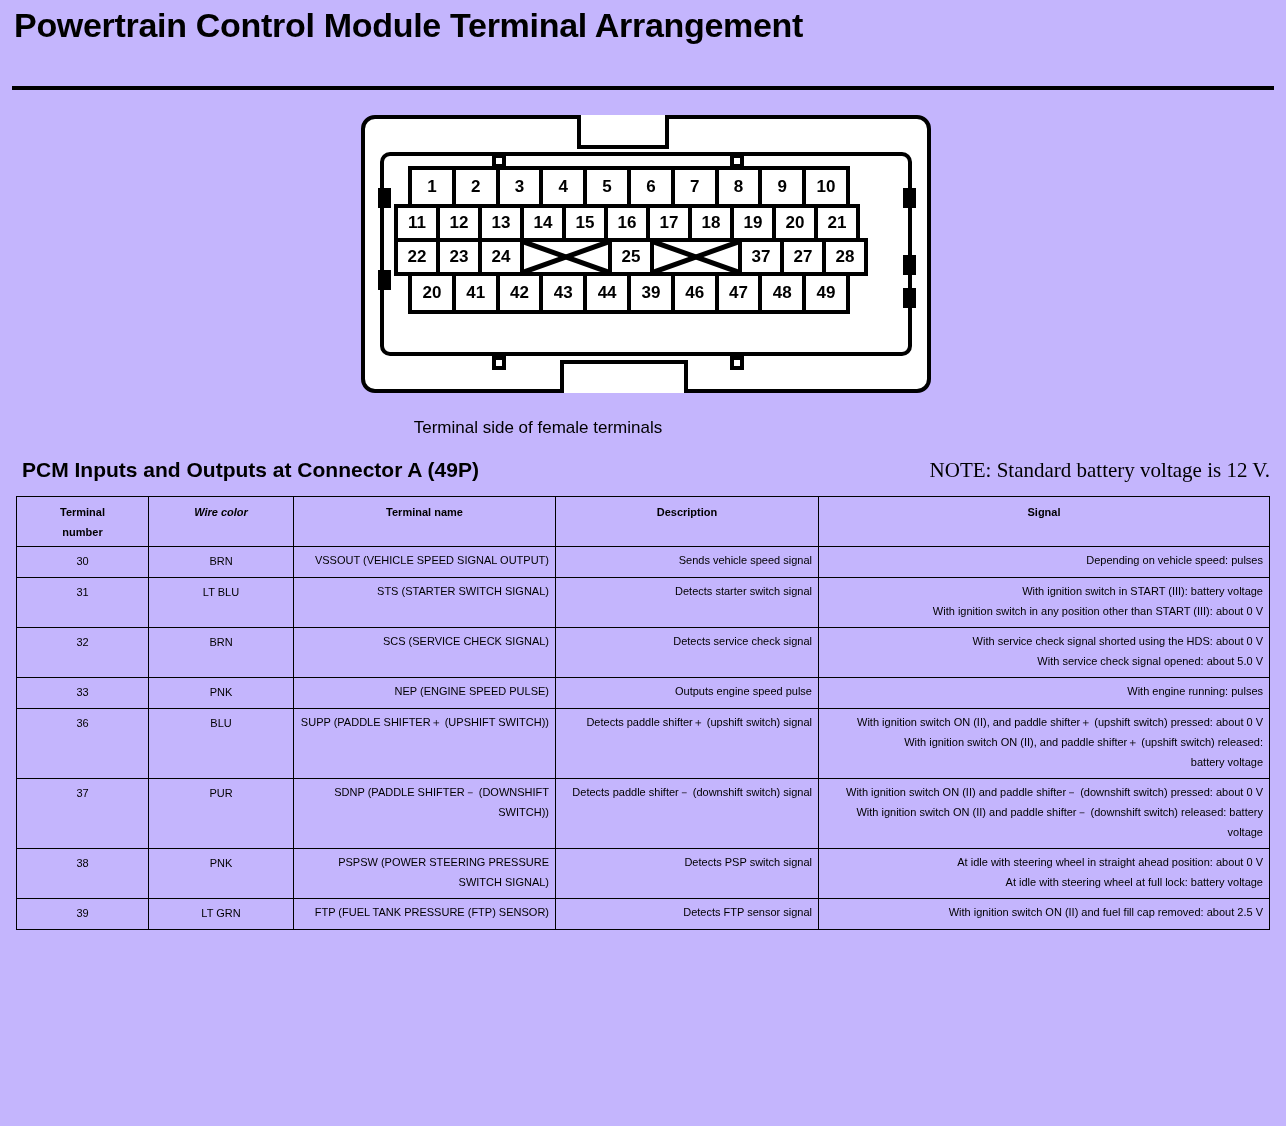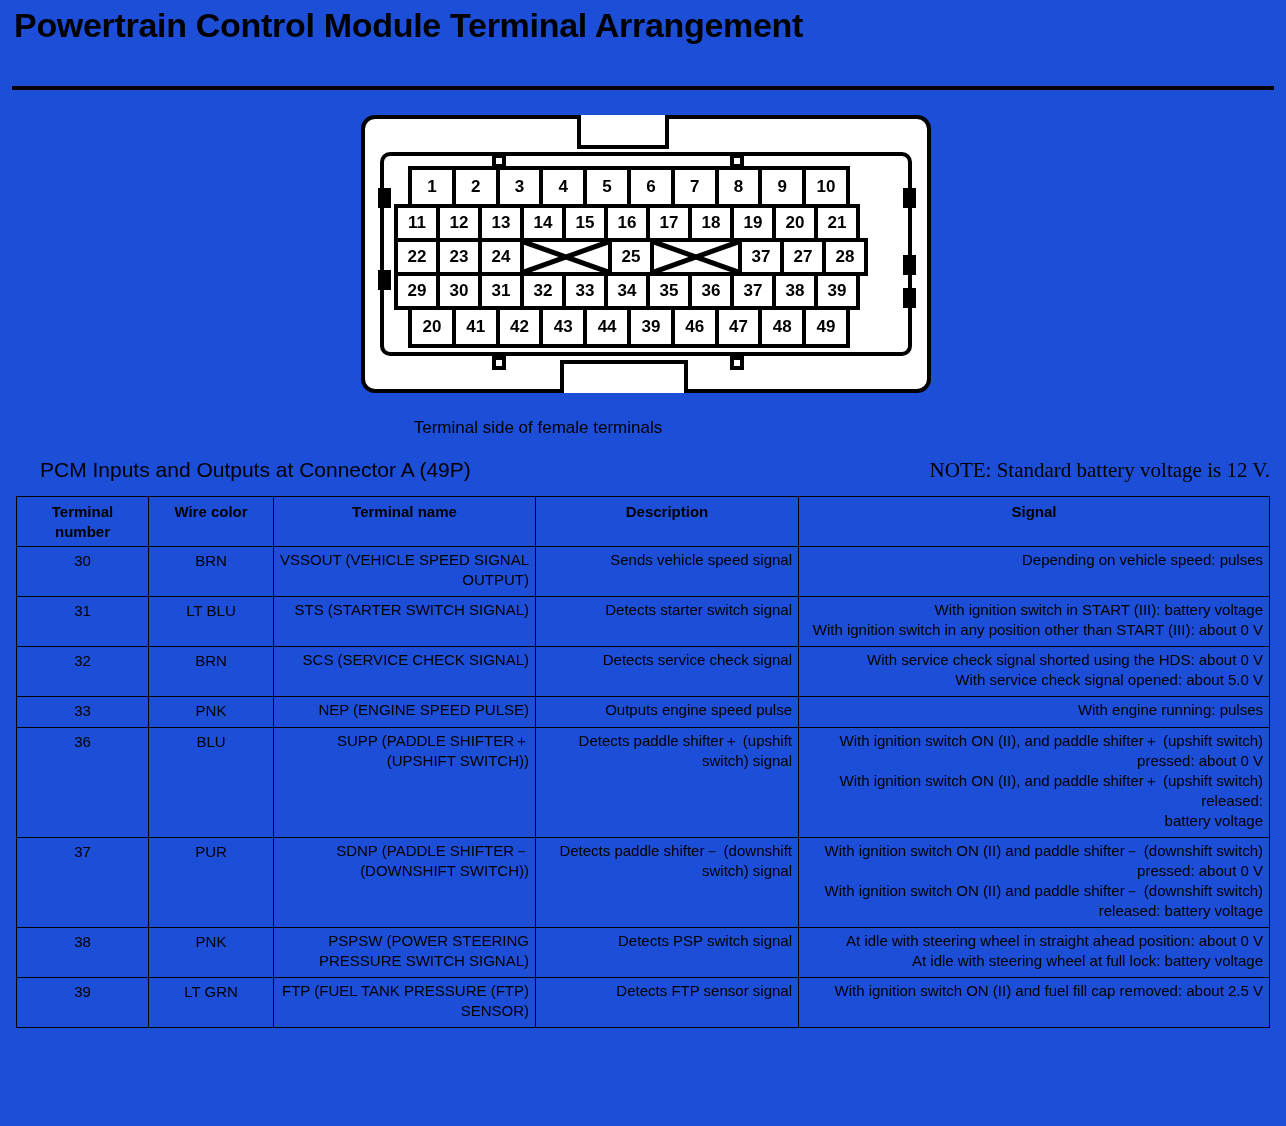--- a/index.html
+++ b/index.html
@@ -7,21 +7,21 @@
     margin: 0; padding: 0;
     background: #ffffff;
     font-family: "Liberation Sans", sans-serif;
     color: #000000;
   }
   #page {
     position: relative;
     width: 1286px;
     height: 1126px;
     overflow: hidden;
-    background: #1d4ed8;
+    background: #c4b5fd;
   }
 
   
   .doc-title {
     position: absolute;
     left: 14px;
     top: 6px;
     font-size: 34px;
     font-weight: bold;
     letter-spacing: -0.3px;
@@ -139,56 +139,55 @@
     width: 1076px;
     text-align: center;
     font-size: 17px;
   }
 
   
   .section-head {
     position: absolute;
     left: 22px; top: 458px;
     font-size: 21px;
-    font-weight: normal;
+    font-weight: bold;
     white-space: nowrap;
-    margin-left: 18px;
   }
   .section-note {
     position: absolute;
     right: 16px; top: 458px;
     font-size: 21px;
     white-space: nowrap;
     font-family: Liberation Serif, serif;
   }
 
   
   .io-table {
     position: absolute;
     left: 16px; top: 496px;
     width: 1254px;
     border-collapse: collapse;
     table-layout: fixed;
   }
   .io-table th, .io-table td {
     border: 1.5px solid #000;
     vertical-align: top;
-    font-size: 15px;
+    font-size: 11px;
     line-height: 20px;
     padding: 3px 6px 6px 6px;
   }
   .io-table thead th {
     text-align: center;
     font-weight: bold;
     padding-top: 5px;
     padding-bottom: 24px;
   }
   .io-table thead th.two-line { padding-bottom: 4px; }
   .col-term { width: 132px; }
-  .col-wire { width: 125px; }
+  .col-wire { width: 145px; font-style: italic; }
   .col-name { width: 262px; }
   .col-desc { width: 263px; }
   .col-sig  { width: auto; }
   td.c-term, td.c-wire { text-align: center; padding-top: 4px; }
   td.c-name, td.c-desc, td.c-sig { text-align: right; }
   .sig-line { display: block; }
 </style>
 </head>
 <body>
 
@@ -254,33 +253,20 @@
           <div class="pin blank">
             <svg viewBox="0 0 100 100" preserveAspectRatio="none">
               <line x1="0" y1="0" x2="100" y2="100" stroke="#000" stroke-width="5" vector-effect="non-scaling-stroke"></line>
               <line x1="100" y1="0" x2="0" y2="100" stroke="#000" stroke-width="5" vector-effect="non-scaling-stroke"></line>
             </svg>
           </div>
           <div class="pin norm">37</div>
           <div class="pin norm">27</div>
           <div class="pin norm">28</div>
         </div>
-        <div class="pin-row">
-          <div class="pin norm">29</div>
-          <div class="pin norm">30</div>
-          <div class="pin norm">31</div>
-          <div class="pin norm">32</div>
-          <div class="pin norm">33</div>
-          <div class="pin norm">34</div>
-          <div class="pin norm">35</div>
-          <div class="pin norm">36</div>
-          <div class="pin norm">37</div>
-          <div class="pin norm">38</div>
-          <div class="pin norm">39</div>
-        </div>
         <div class="pin-row inset">
           <div class="pin wide">20</div>
           <div class="pin wide">41</div>
           <div class="pin wide">42</div>
           <div class="pin wide">43</div>
           <div class="pin wide">44</div>
           <div class="pin wide">39</div>
           <div class="pin wide">46</div>
           <div class="pin wide">47</div>
           <div class="pin wide">48</div>

